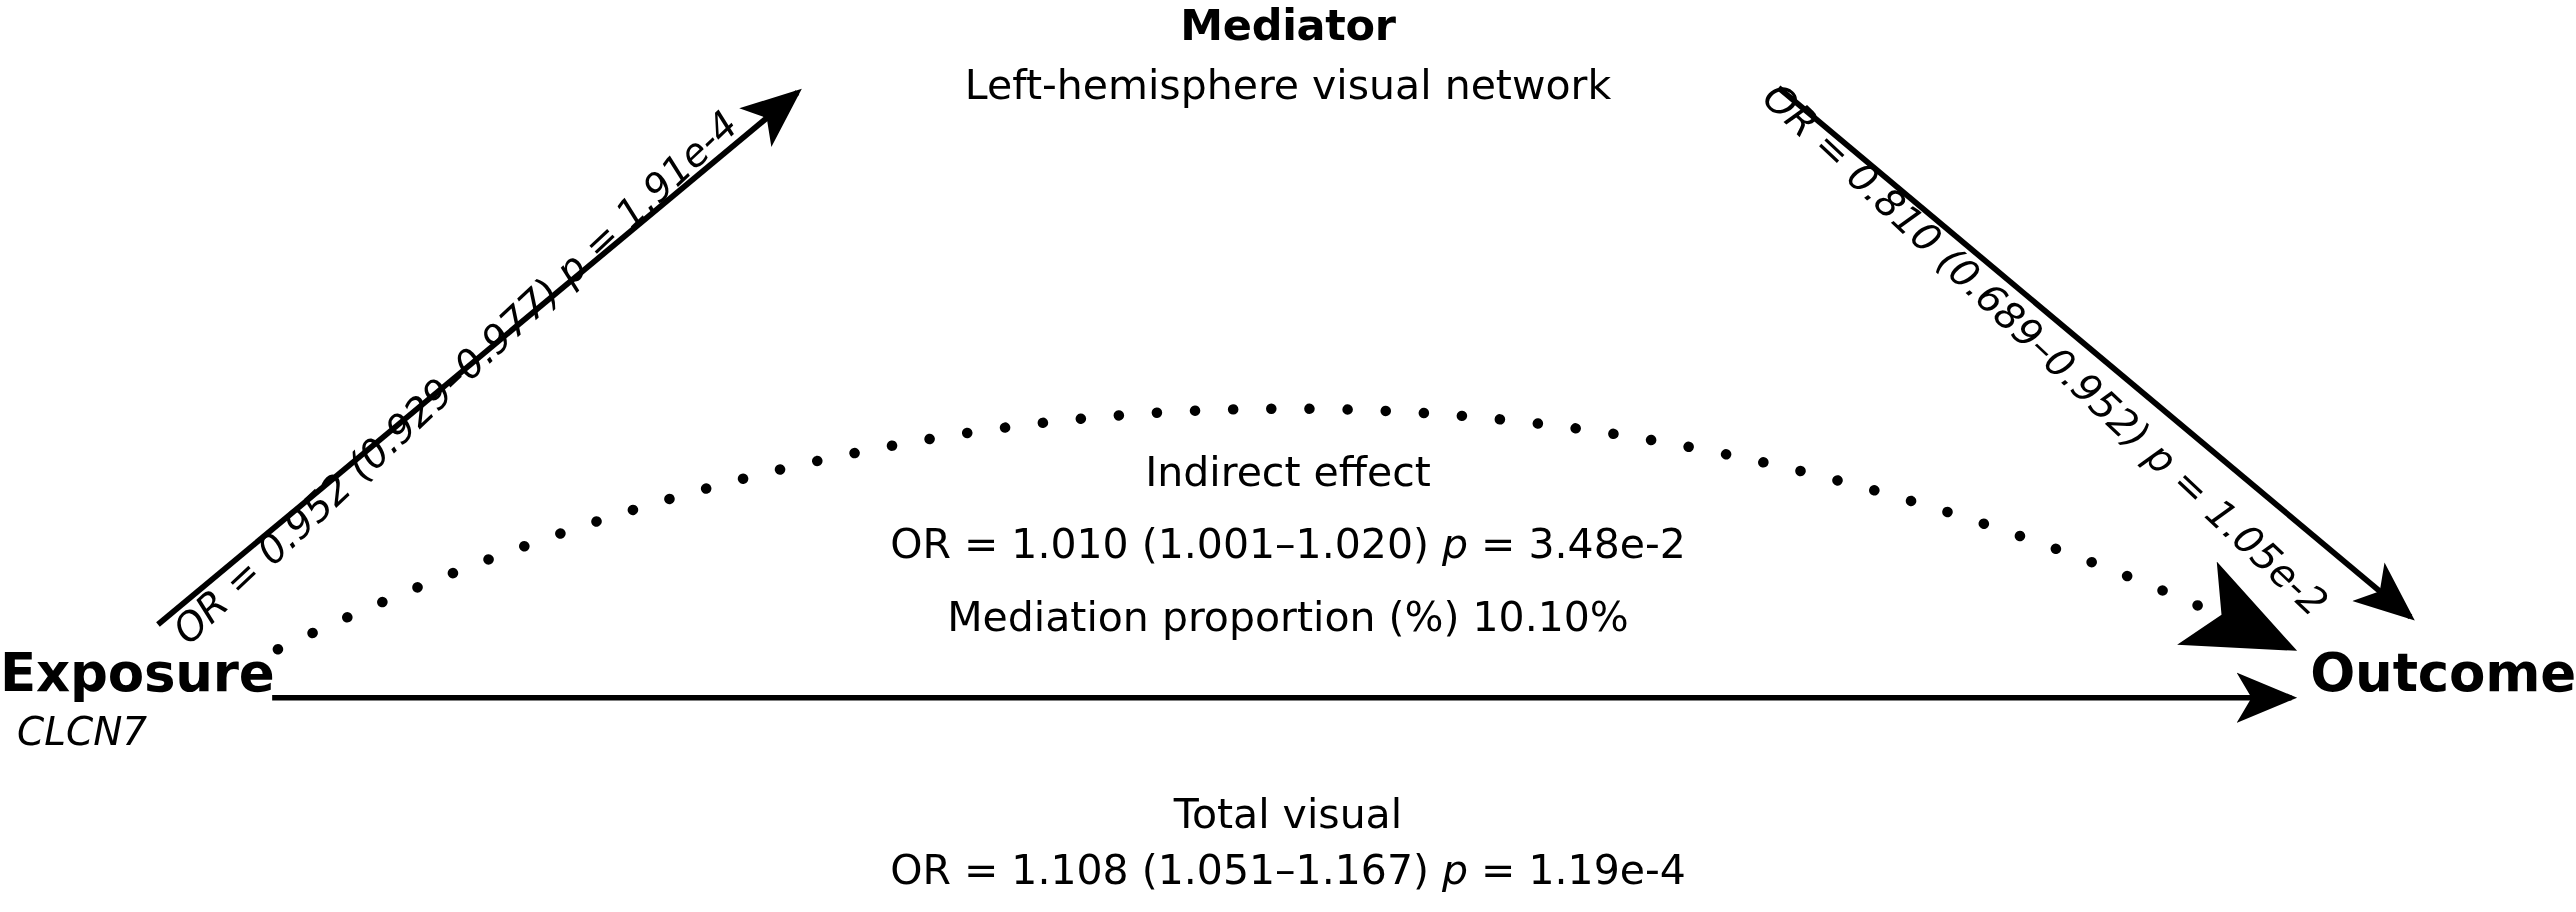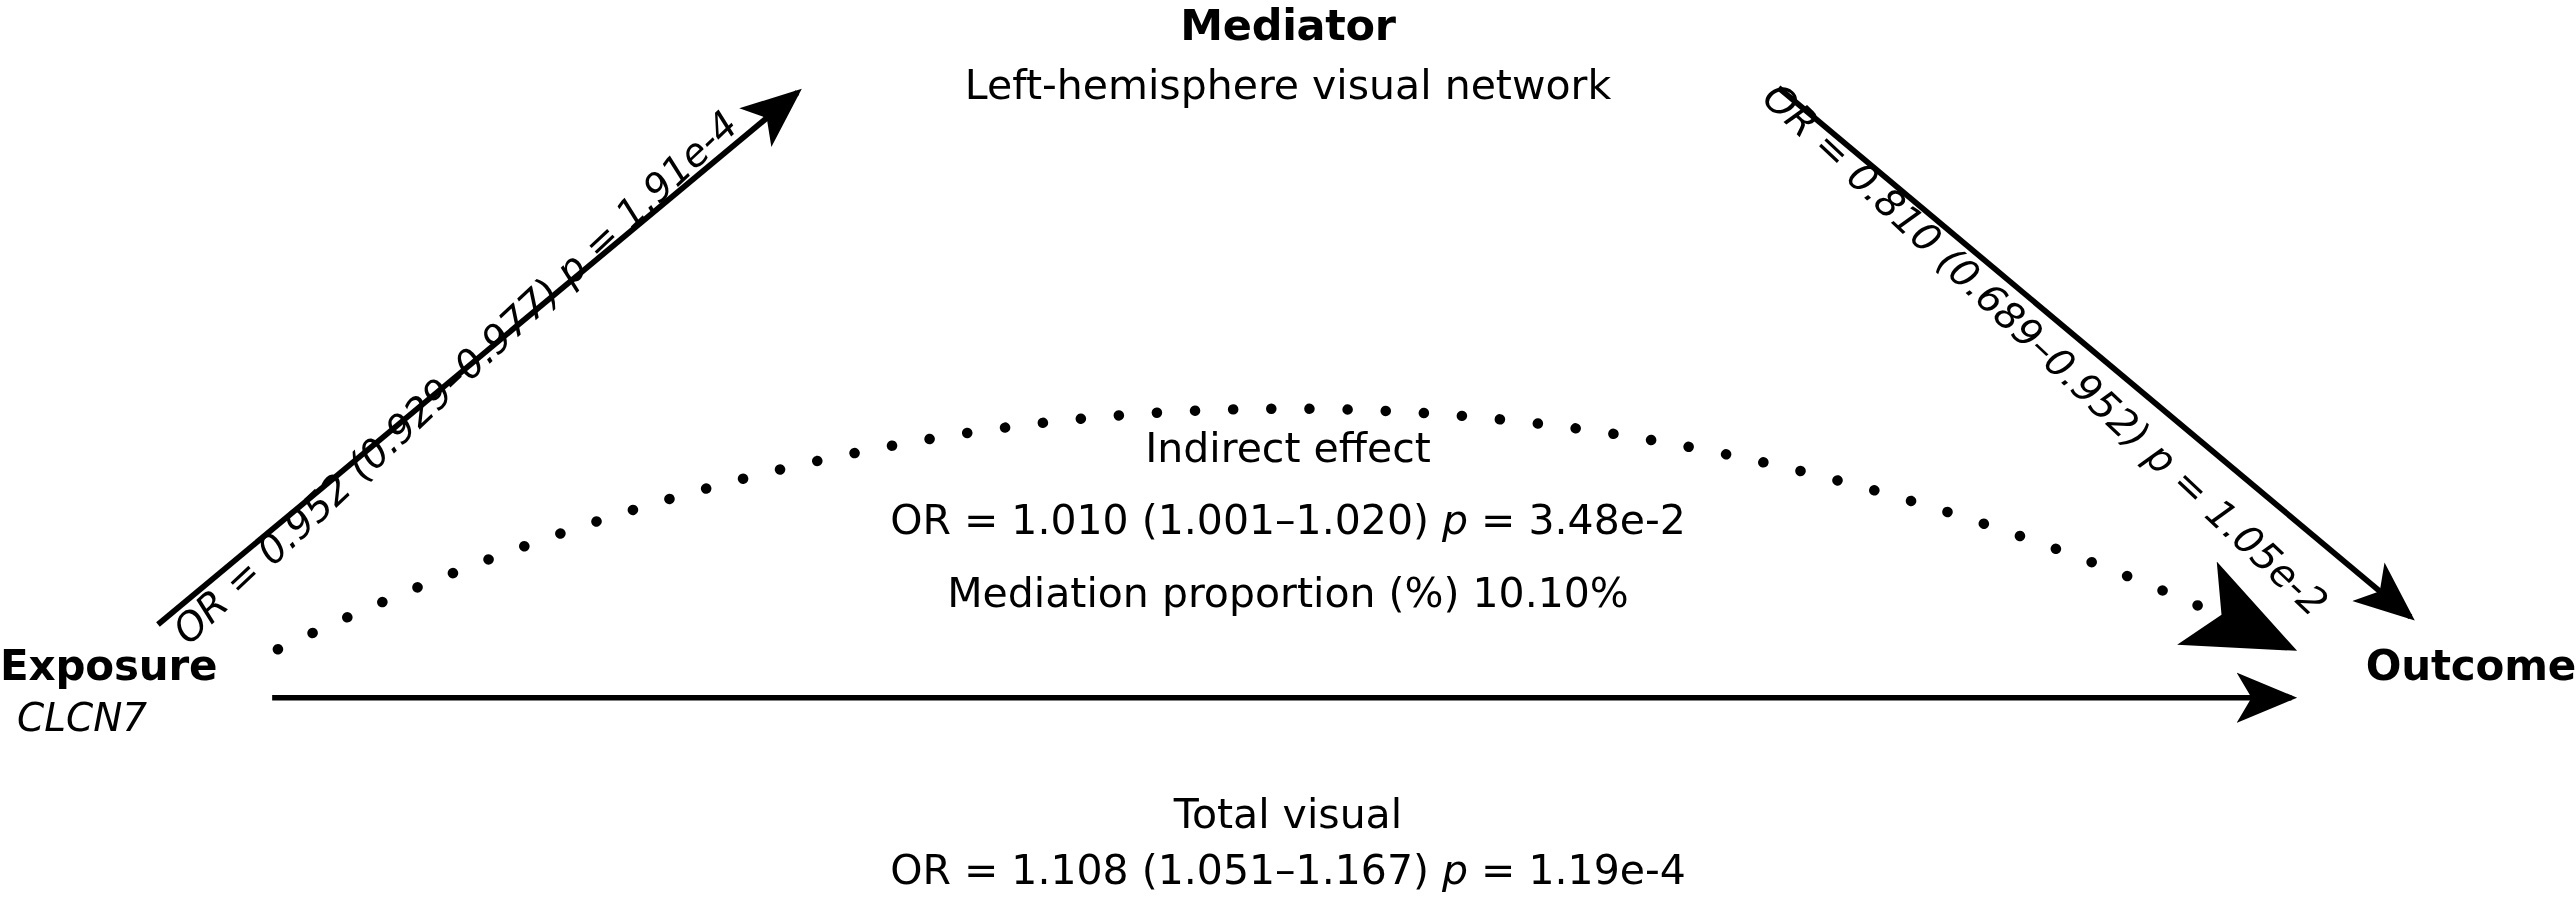--- a/index.html
+++ b/index.html
@@ -24,21 +24,21 @@
   }
   .lbl {
     position: absolute;
     white-space: nowrap;
     line-height: 1.28;
     color: #000;
   }
   
   .node-title {
     font-weight: bold;
-    font-size: 42px;
+    font-size: 53px;
     letter-spacing: -0.2px;
   }
   .node-sub {
     font-weight: normal;
     font-size: 39px;
   }
   #exposure-node {
     left: 0px;
     top: 639px;
     text-align: left;
@@ -66,21 +66,21 @@
   #mediator-block .med-line {
     font-weight: normal;
     font-size: 41px;
     margin-top: 5.7px;
   }
 
   
   #indirect-block {
     left: 50%;
     transform: translateX(-50%);
-    top: 422px;
+    top: 446px;
     text-align: center;
   }
   #indirect-block .ind-line {
     font-size: 41px;
     margin-top: 20px;
   }
   #indirect-block .ind-line:first-child { margin-top: 0; }
 
   
   #total-block {

